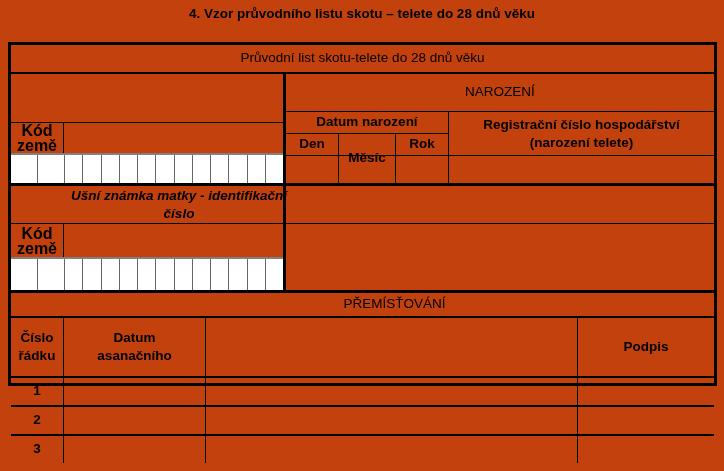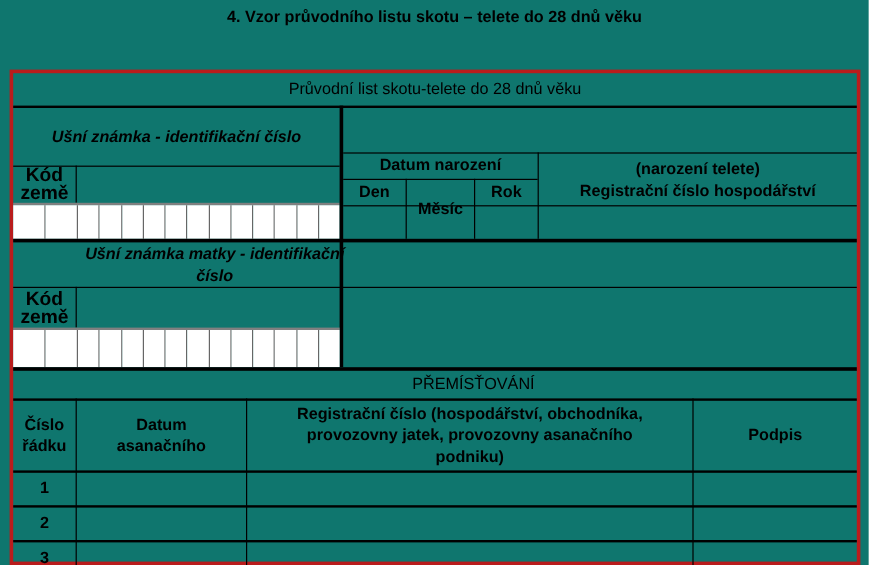--- a/index.html
+++ b/index.html
@@ -1,21 +1,21 @@
 <!DOCTYPE html>
 <html><head>
 <meta charset="utf-8">
 <style>
   html,body{margin:0;padding:0;background:#ffffff;}
-  .page{position:relative;width:724px;height:471px;background:#0f766e;overflow:hidden;
+  .page{position:relative;width:724px;height:471px;background:#c2410c;overflow:hidden;
         font-family:"Liberation Sans","DejaVu Sans",sans-serif;color:#000;}
   .doc-title{position:absolute;top:6px;left:0;width:724px;text-align:center;
              font-weight:bold;font-size:13.5px;}
-  .tbl{position:absolute;left:8px;top:58px;width:709px;height:413px;
-       border:3px solid #b91c1c;box-sizing:border-box;}
+  .tbl{position:absolute;left:8px;top:42px;width:709px;height:344px;
+       border:3px solid #000000;box-sizing:border-box;}
   .cell{position:absolute;display:flex;align-items:center;justify-content:center;
         text-align:center;font-size:13.5px;line-height:1.25;}
   .stack{flex-direction:column;}
   .b{font-weight:bold;}
   .bi{font-weight:bold;font-style:italic;}
   .hl,.vl{position:absolute;background:#000;}
   .gray{background:#808080;}
   .boxrow{position:absolute;display:flex;}
   .box{flex:1 1 auto;border-right:1px solid #666;box-sizing:border-box;background:#fff;}
   .box.wide{flex:0 0 27px;}
@@ -28,21 +28,20 @@
 
 <div class="page">
 
   <div class="doc-title">4. Vzor průvodního listu skotu – telete do 28 dnů věku</div>
 
   <div class="tbl">
 
     <div class="cell" style="left:0;top:0;width:703px;height:27px;">Průvodní list skotu-telete do 28 dnů věku</div>
     <div class="hl" style="left:0;top:27px;width:703px;height:2px;"></div>
 
-    <div class="cell bi" style="left:0;top:29px;width:272px;height:48px;">Ušní známka - identifikační číslo</div>
     <div class="hl" style="left:0;top:77px;width:272px;height:1px;"></div>
 
     <div class="cell stack b lh15" style="left:0;top:78px;width:52px;height:30px;">
       <span>Kód</span>
       <span>země</span>
     </div>
     <div class="vl" style="left:52px;top:77px;width:1px;height:31px;"></div>
     <div class="hl gray" style="left:0;top:108px;width:272px;height:2px;"></div>
 
     <div class="boxrow" style="left:0;top:110px;width:272px;height:28px;">
@@ -56,35 +55,36 @@
         <div class="box"></div>
         <div class="box"></div>
         <div class="box"></div>
         <div class="box"></div>
         <div class="box"></div>
         <div class="box"></div>
         <div class="box"></div>
       </div>
 
     <div class="vl" style="left:272px;top:27px;width:3px;height:218px;"></div>
+    <div class="cell" style="left:275px;top:29px;width:428px;height:37px;">NAROZENÍ</div>
     <div class="hl" style="left:275px;top:66px;width:428px;height:1px;"></div>
 
     <div class="cell b" style="left:275px;top:67px;width:162px;height:21px;">Datum narození</div>
     <div class="hl" style="left:275px;top:88px;width:162px;height:1px;"></div>
 
     <div class="cell b" style="left:275px;top:89px;width:52px;height:21px;">Den</div>
     <div class="vl" style="left:327px;top:88px;width:1px;height:50px;"></div>
     <div class="cell b" style="left:328px;top:89px;width:56px;height:21px;margin-top:14px;">Měsíc</div>
     <div class="vl" style="left:384px;top:88px;width:1px;height:50px;"></div>
     <div class="cell b" style="left:385px;top:89px;width:52px;height:21px;">Rok</div>
     <div class="vl" style="left:437px;top:66px;width:1px;height:72px;"></div>
 
     <div class="cell stack b lh18" style="left:438px;top:67px;width:265px;height:43px;">
+      <span>Registrační číslo hospodářství</span>
       <span>(narození telete)</span>
-      <span>Registrační číslo hospodářství</span>
     </div>
     <div class="hl" style="left:275px;top:110px;width:428px;height:1px;"></div>
 
     <div class="hl" style="left:0;top:138px;width:703px;height:3px;"></div>
 
     <div class="cell stack bi lh18" style="left:0;top:141px;width:272px;height:37px;margin-left:32px;">
       <span>Ušní známka matky - identifikační</span>
       <span>číslo</span>
     </div>
     <div class="hl" style="left:0;top:178px;width:703px;height:1px;"></div>
@@ -124,25 +124,20 @@
       <span>řádku</span>
     </div>
     <div class="vl" style="left:52px;top:271px;width:1px;height:147px;"></div>
 
     <div class="cell stack b lh18" style="left:53px;top:273px;width:141px;height:58px;">
       <span>Datum</span>
       <span>asanačního</span>
     </div>
     <div class="vl" style="left:194px;top:271px;width:1px;height:147px;"></div>
 
-    <div class="cell stack b lh18" style="left:195px;top:273px;width:371px;height:58px;">
-      <span>Registrační číslo (hospodářství, obchodníka,</span>
-      <span>provozovny jatek, provozovny asanačního</span>
-      <span>podniku)</span>
-    </div>
     <div class="vl" style="left:566px;top:271px;width:1px;height:147px;"></div>
 
     <div class="cell b" style="left:567px;top:273px;width:136px;height:58px;text-align:right;">Podpis</div>
 
     <div class="hl" style="left:0;top:331px;width:703px;height:2px;"></div>
 
     <div class="cell b" style="left:0;top:333px;width:52px;height:27px;">1</div>
     <div class="hl" style="left:0;top:360px;width:703px;height:2px;"></div>
 
     <div class="cell b" style="left:0;top:362px;width:52px;height:27px;">2</div>

